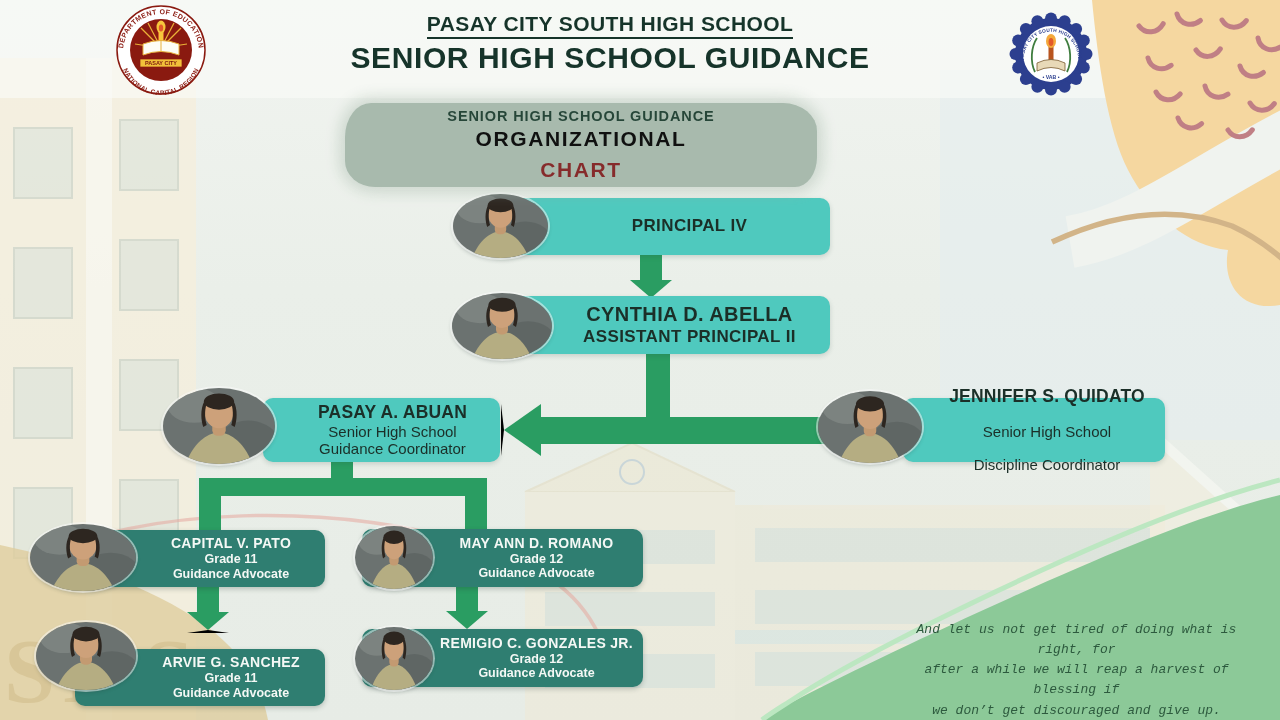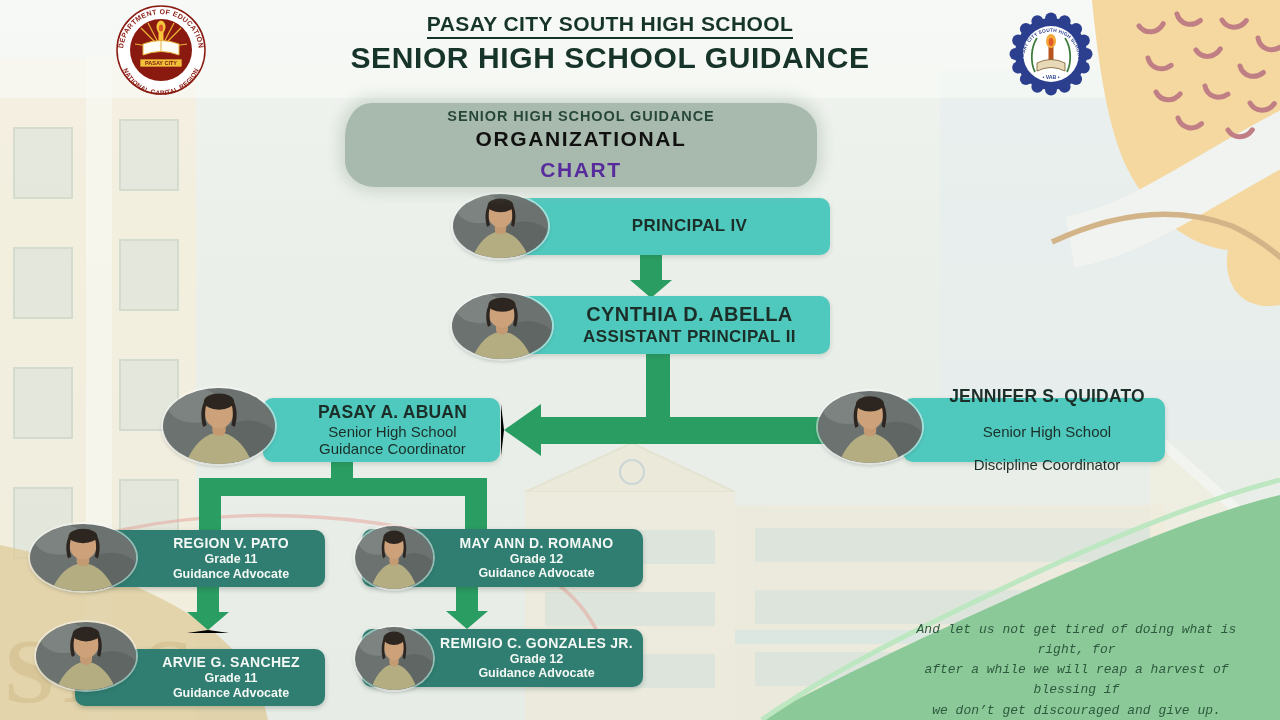--- a/index.html
+++ b/index.html
@@ -23,21 +23,21 @@
   
   .brush-box {
     position:absolute; left:345px; top:103px; width:472px; height:84px; z-index:20;
     background:#a3b6a9; opacity:.93;
     border-radius:26px 34px 22px 30px / 34px 28px 30px 26px;
     display:flex; flex-direction:column; align-items:center; justify-content:center;
     box-shadow:0 0 14px 6px rgba(163,182,169,.45);
   }
   .brush-line1 { font-size:14.5px; font-weight:bold; color:#17392b; letter-spacing:.9px; }
   .brush-line2 { font-size:21px; font-weight:bold; color:#000000; letter-spacing:1.6px; margin-top:3px; }
-  .brush-line3 { font-size:21px; font-weight:bold; color:#4c1d95; letter-spacing:1.6px; margin-top:7px; }
+  .brush-line3 { font-size:21px; font-weight:bold; color:#7f1d1d; letter-spacing:1.6px; margin-top:7px; }
 
   
   .cbar { position:absolute; background:#2a9d62; z-index:10; }
   .tri  { position:absolute; width:0; height:0; border-style:solid; z-index:10; }
   .tri-down  { border-left:21px solid transparent; border-right:21px solid transparent; border-top:18px solid #2a9d62; }
   .tri-left  { border-top:26px solid transparent; border-bottom:26px solid transparent; border-right:37px solid #2a9d62; }
   .tri-right { border-top:26px solid transparent; border-bottom:26px solid transparent; border-left:37px solid #2a9d62; }
 
   
   .node { position:absolute; border-radius:10px; z-index:15;
@@ -290,21 +290,21 @@
     <div class="role1">Senior High School</div>
     <div class="role2">Discipline Coordinator</div>
   </div>
   <div class="avatar" style="left:818px;top:391px;width:104px;height:72px;">
       <svg viewBox="0 0 100 70" preserveAspectRatio="none">
         <use href="#person"></use>
       </svg>
     </div>
 
   <div class="node dark lvl45" style="left:75px;top:530px;width:250px;height:57px;padding-left:62px;">
-    <div class="name">REGION V. PATO</div>
+    <div class="name">CAPITAL V. PATO</div>
     <div class="role1">Grade 11</div>
     <div class="role2">Guidance Advocate</div>
   </div>
   <div class="avatar" style="left:30px;top:524px;width:106px;height:67px;">
       <svg viewBox="0 0 100 70" preserveAspectRatio="none">
         <use href="#person"></use>
       </svg>
     </div>
 
   <div class="node dark lvl45" style="left:362px;top:529px;width:281px;height:58px;padding-left:68px;">

